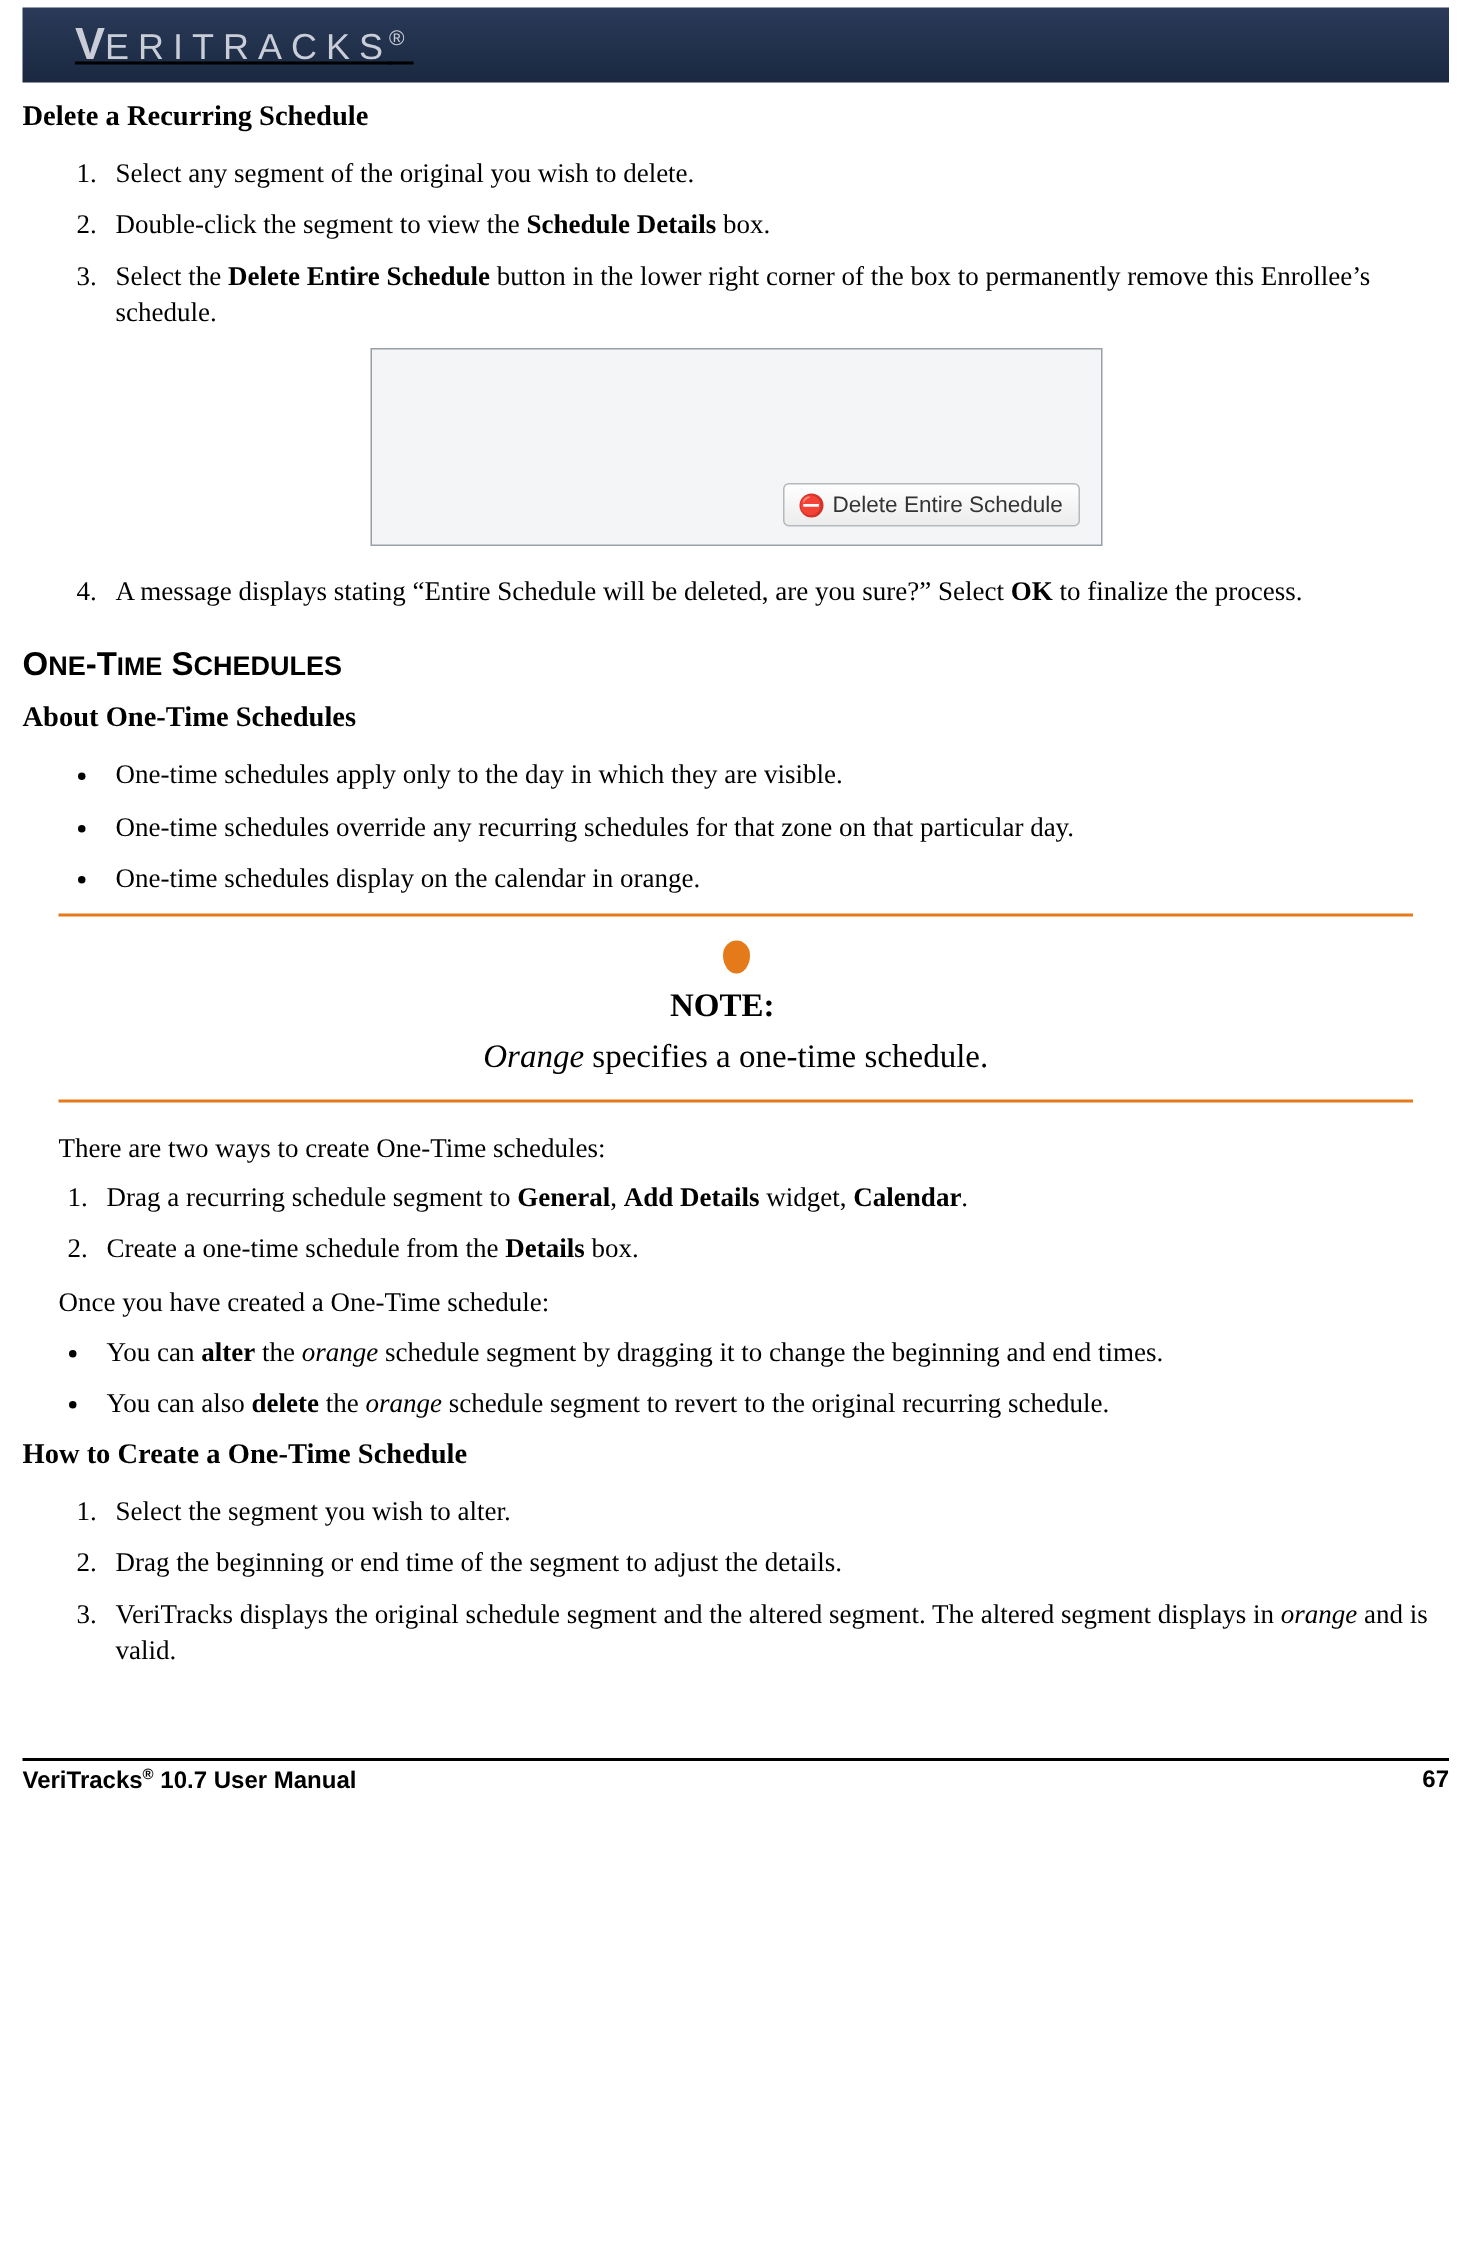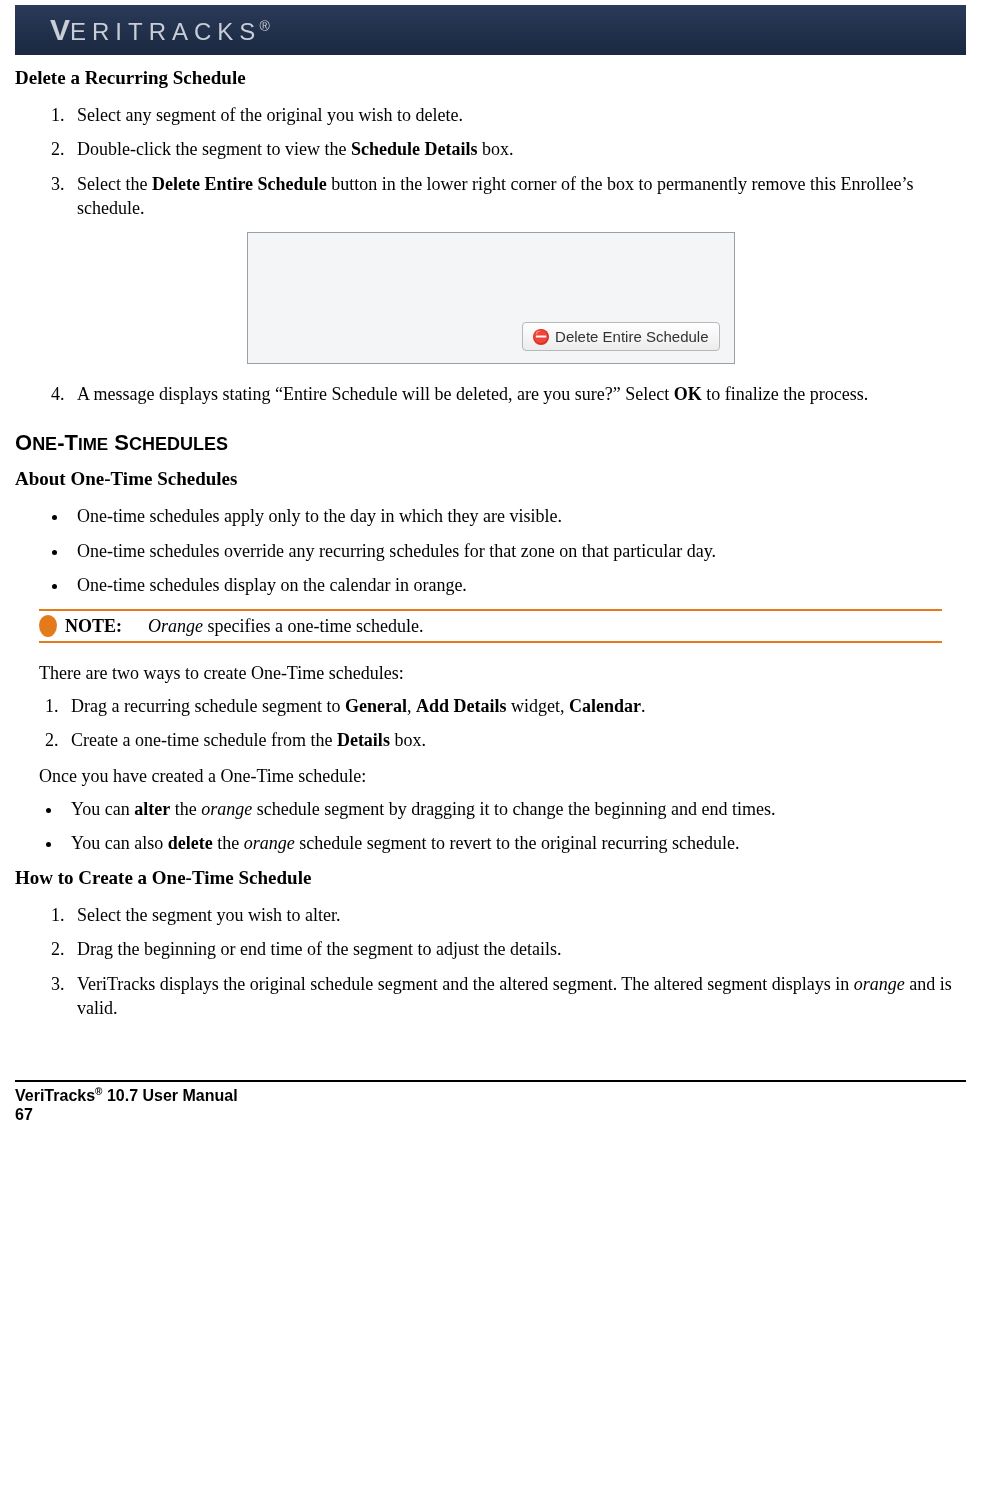--- a/index.html
+++ b/index.html
@@ -10,20 +10,21 @@
     color: #000;
     width: 951px;
   }
   .header-bar {
     background: linear-gradient(#2a3a58, #1a2840);
     height: 50px;
     display: flex;
     align-items: center;
     padding: 0 20px 0 35px;
     margin: 5px 0 12px 0;
+    text-decoration: underline;
   }
   .header-bar .logo-text {
     color: #c8cdd8;
     font-family: Arial, sans-serif;
     font-size: 24px;
     letter-spacing: 6px;
     font-weight: 500;
   }
   .header-bar .logo-text .v {
     font-weight: bold;
@@ -100,26 +101,27 @@
     color: #fff;
     font-weight: bold;
     font-size: 13px;
     line-height: 16px;
     text-align: center;
     display: inline-block;
   }
   .note-block {
     border-top: 2px solid #e47a1a;
     border-bottom: 2px solid #e47a1a;
-    padding: 4px 0;
+    padding: 16px 0;
     margin: 6px 24px 18px 24px;
     display: flex;
     align-items: center;
     gap: 8px;
-    font-size: 18px;
+    font-size: 22px;
+    flex-direction: column;
   }
   .note-block .badge {
     width: 18px;
     height: 22px;
     background: #e47a1a;
     border-radius: 50% 50% 50% 50% / 45% 45% 55% 55%;
     display: inline-block;
     position: relative;
     flex-shrink: 0;
   }
@@ -134,21 +136,20 @@
   }
   .footer-line {
     border-top: 2px solid #000;
     margin-top: 60px;
     padding-top: 4px;
     display: flex;
     justify-content: space-between;
     font-family: Arial, Helvetica, sans-serif;
     font-weight: bold;
     font-size: 16px;
-    flex-direction: column;
   }
   .footer-line .reg {
     font-size: 10px;
     vertical-align: super;
   }
   b { font-weight: bold; }
   i { font-style: italic; }
 </style>
 </head>
 <body>

